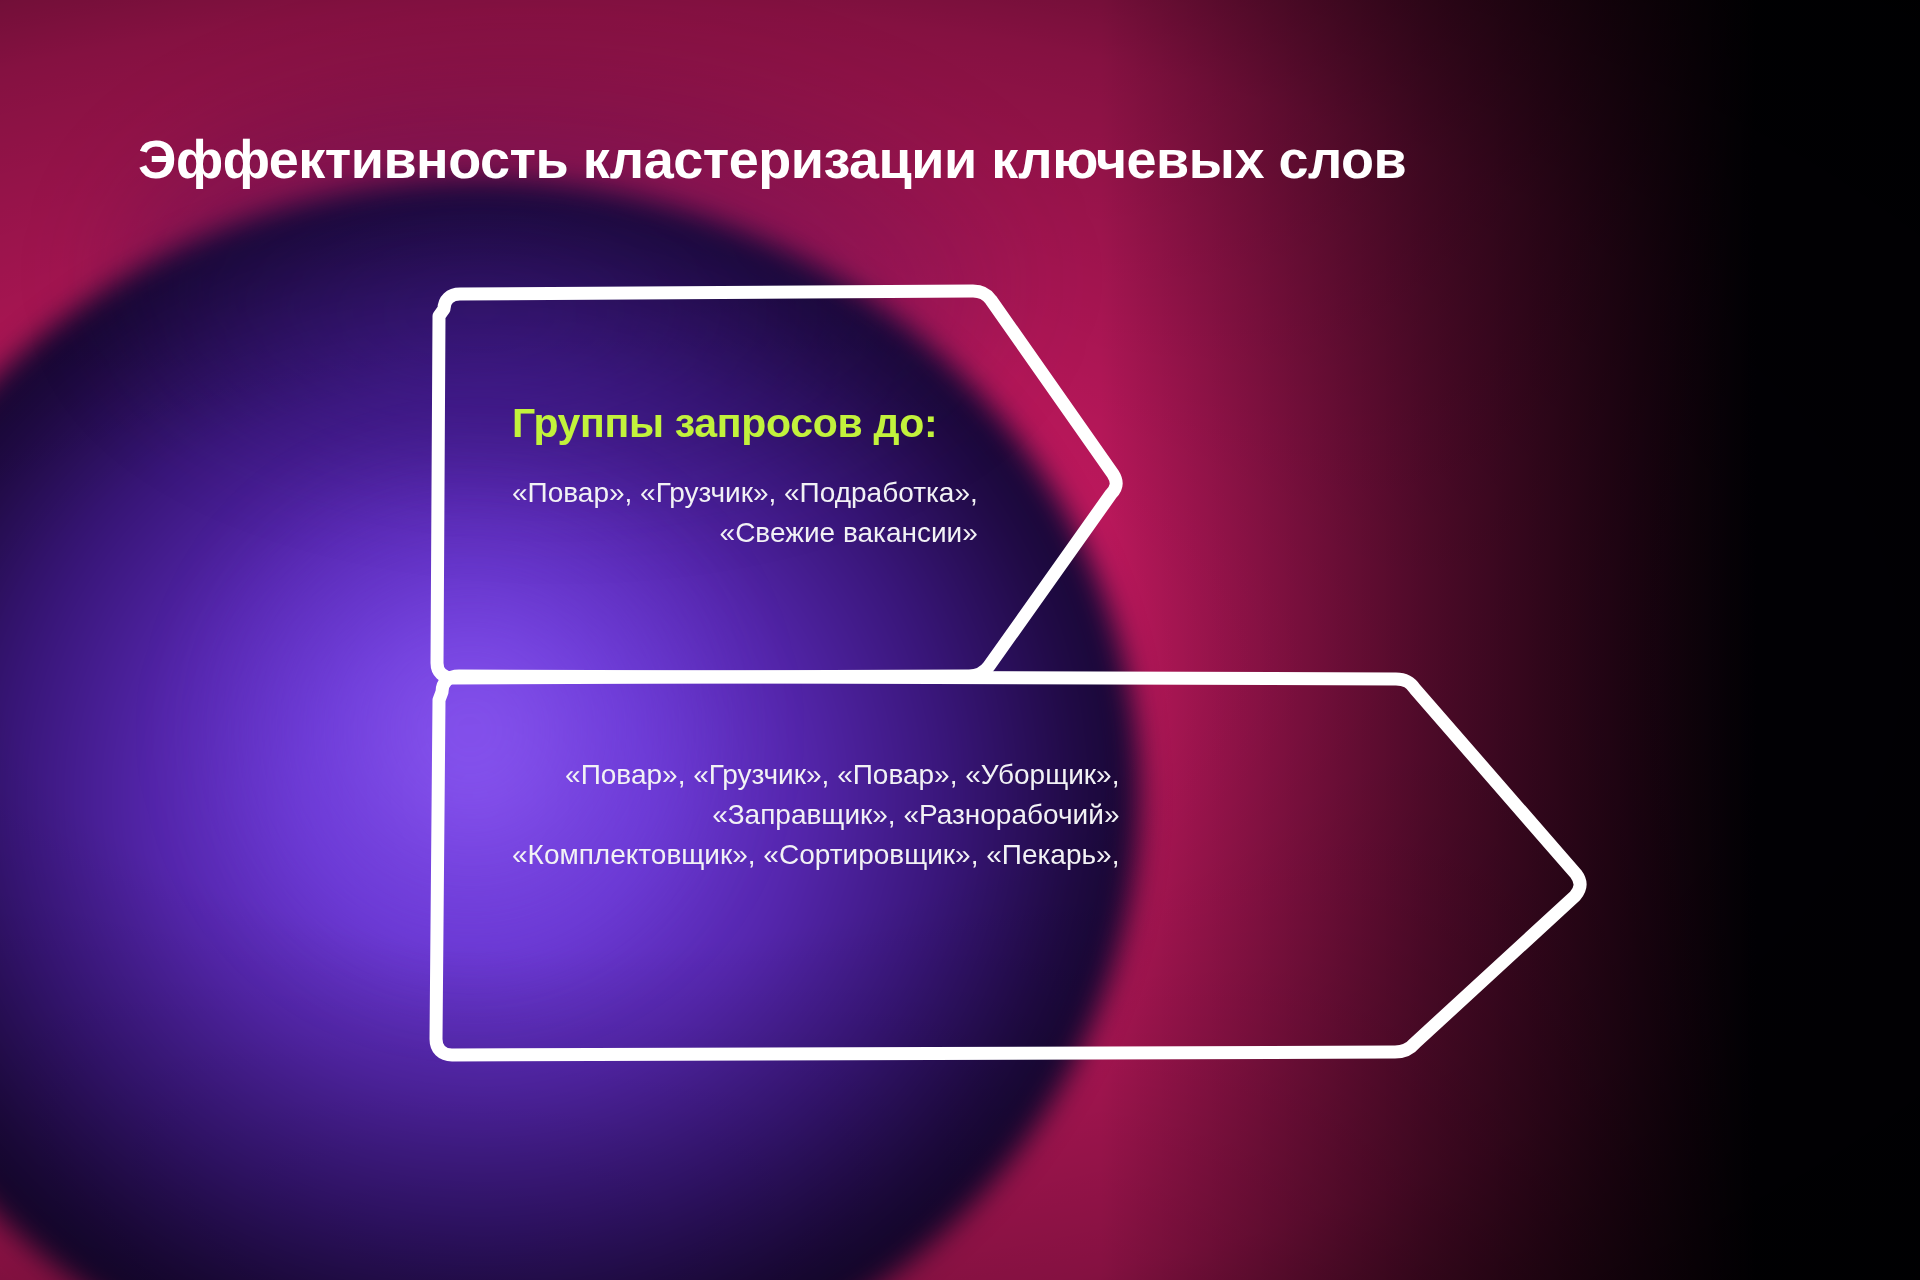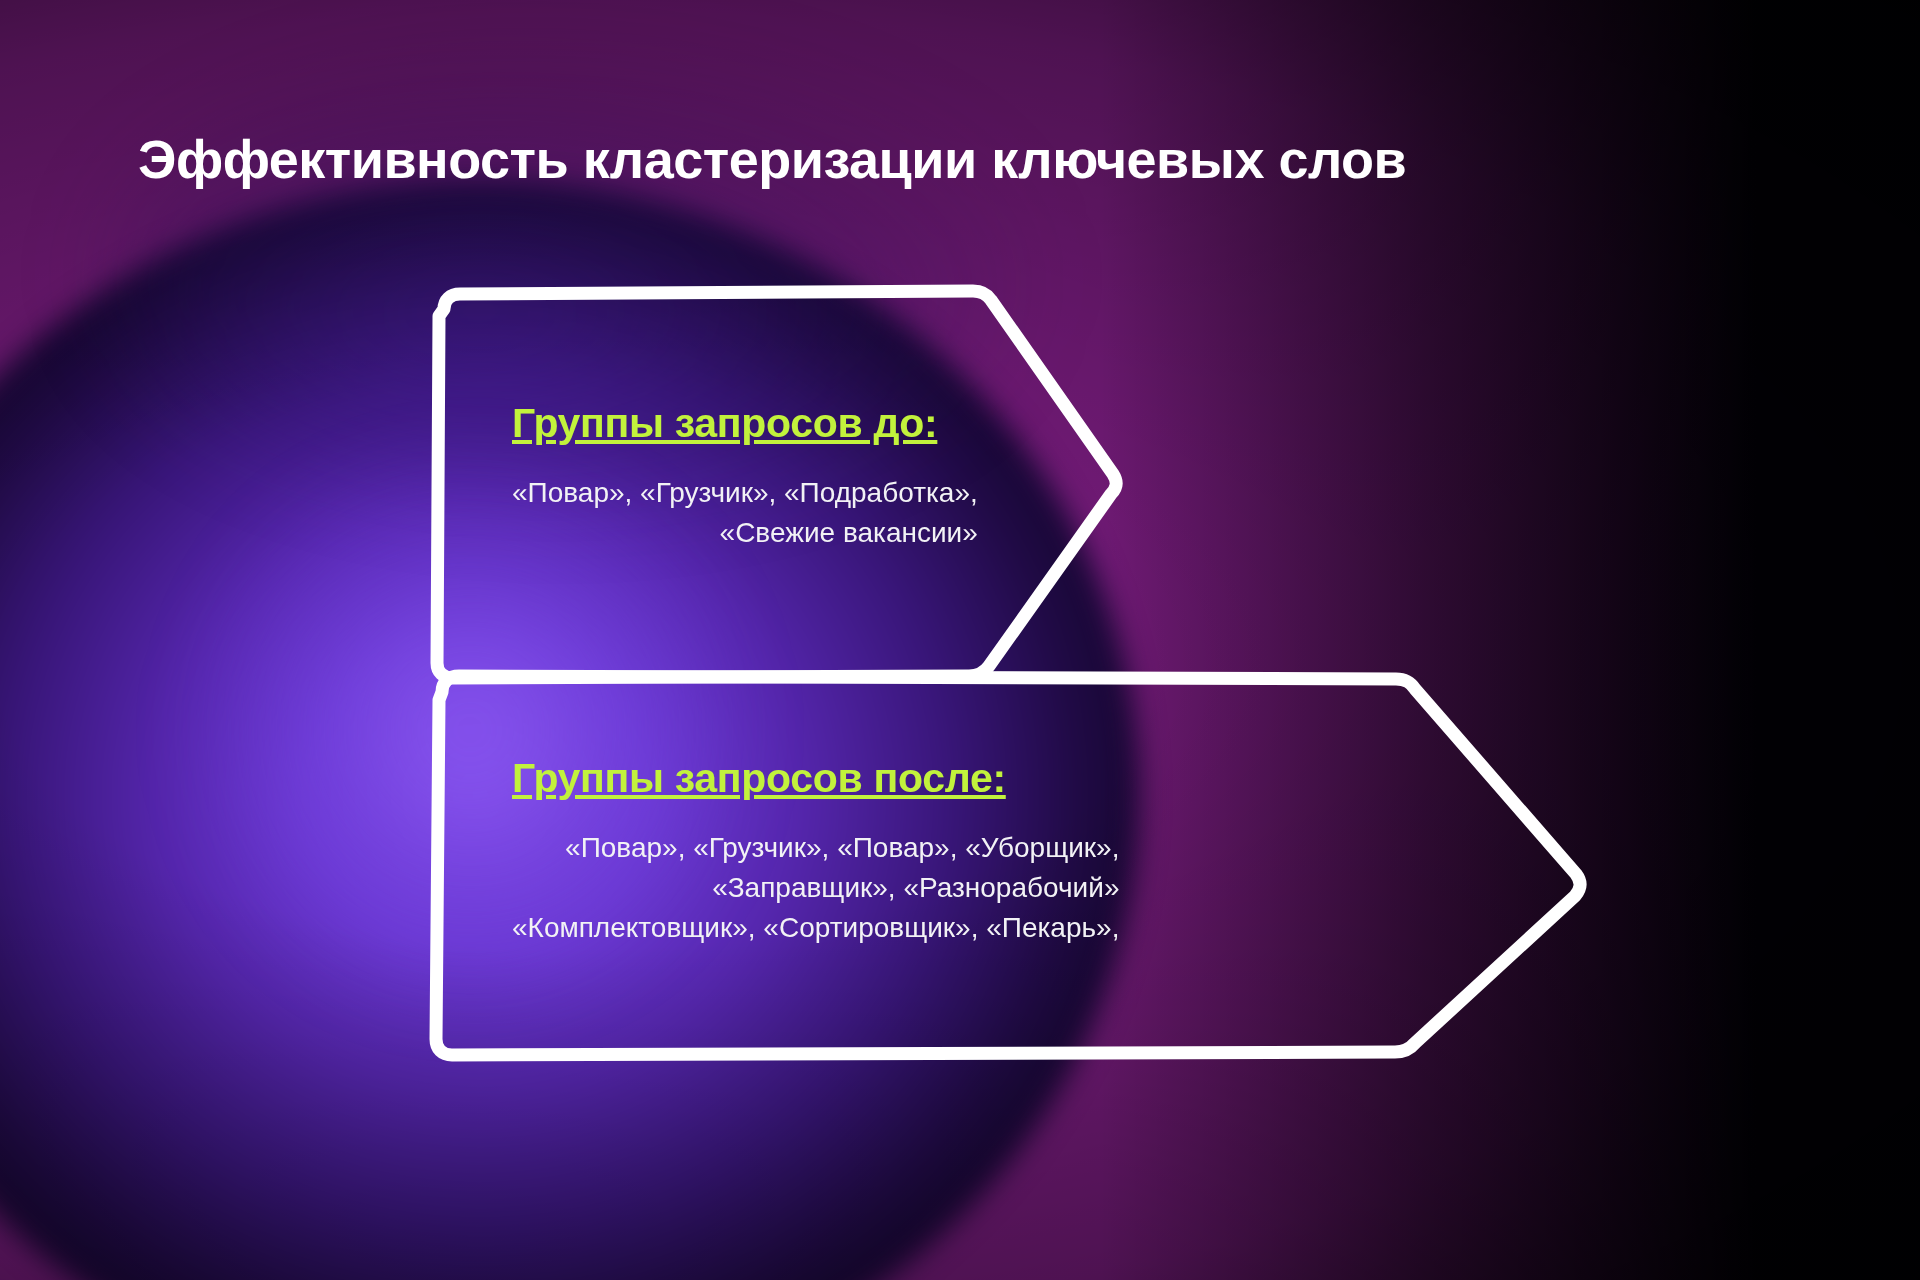--- a/index.html
+++ b/index.html
@@ -5,21 +5,21 @@
   html,body{margin:0;padding:0;}
   body{
     width:1920px;height:1280px;
     background:#000;
     font-family:"Liberation Sans", sans-serif;
     overflow:hidden;
   }
   #slide{
     position:relative;
     width:1920px;height:1280px;
-    background:#701a75;
+    background:#be185d;
     overflow:hidden;
   }
   
   .glow-main{
     position:absolute;
     left:-180px; top:180px;
     width:1320px; height:1230px;
     border-radius:50%;
     background:radial-gradient(ellipse at 50% 50%,
         #7a46e0 0%,
@@ -99,21 +99,20 @@
   .card-text{
     position:absolute;
   }
   .card-head{
     color:#c2f23c;
     font-size:41px;
     font-weight:700;
     letter-spacing:-0.3px;
     margin:0 0 26px 0;
     white-space:nowrap;
-    text-decoration:underline;
   }
   .card-body{
     color:#f2f2f5;
     font-size:28px;
     font-weight:400;
     line-height:1.42;
     margin:0;
     white-space:nowrap;
     text-align:right;
   }
@@ -171,21 +170,20 @@
 
     <div class="card-text" id="card1">
       <p class="card-head">Группы запросов до:</p>
       <p class="card-body">
         <span class="ln">«Повар», «Грузчик», «Подработка»,</span>
         <span class="ln">«Свежие вакансии»</span>
       </p>
     </div>
 
     <div class="card-text" id="card2">
-      <p class="card-head">Группы запросов после:</p>
       <p class="card-body">
         <span class="ln">«Повар», «Грузчик», «Повар», «Уборщик»,</span>
         <span class="ln">«Заправщик», «Разнорабочий»</span>
         <span class="ln">«Комплектовщик», «Сортировщик», «Пекарь»,</span>
       </p>
     </div>
 
   </div>
 </div>
 

